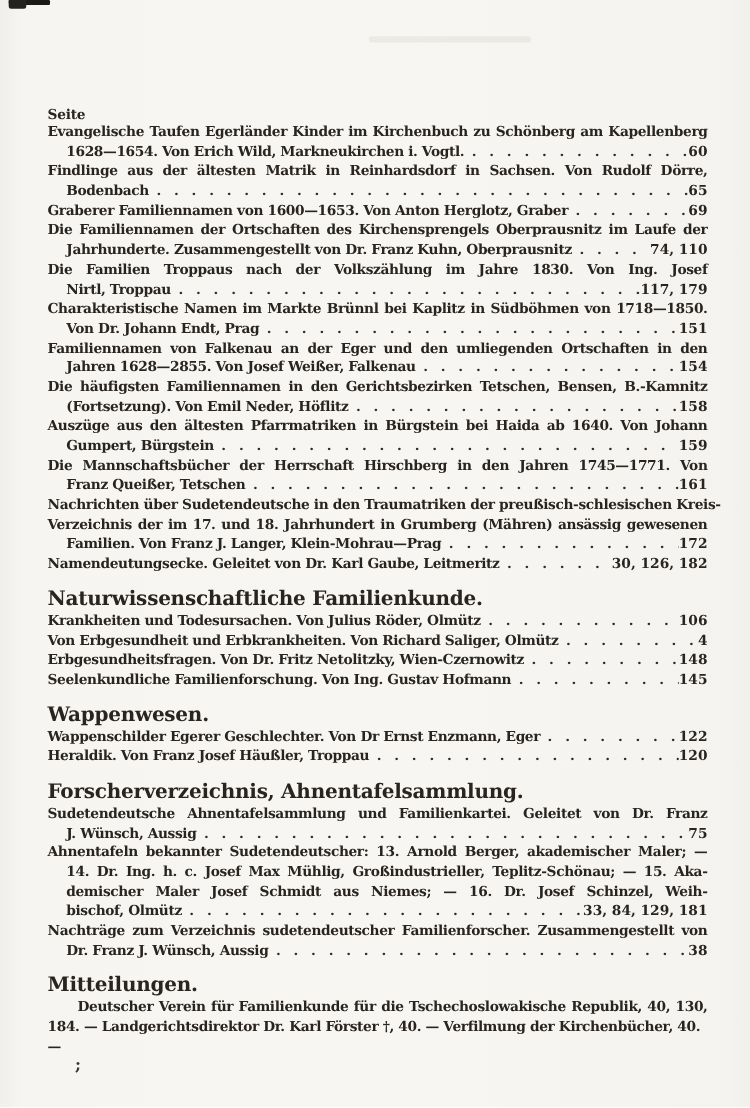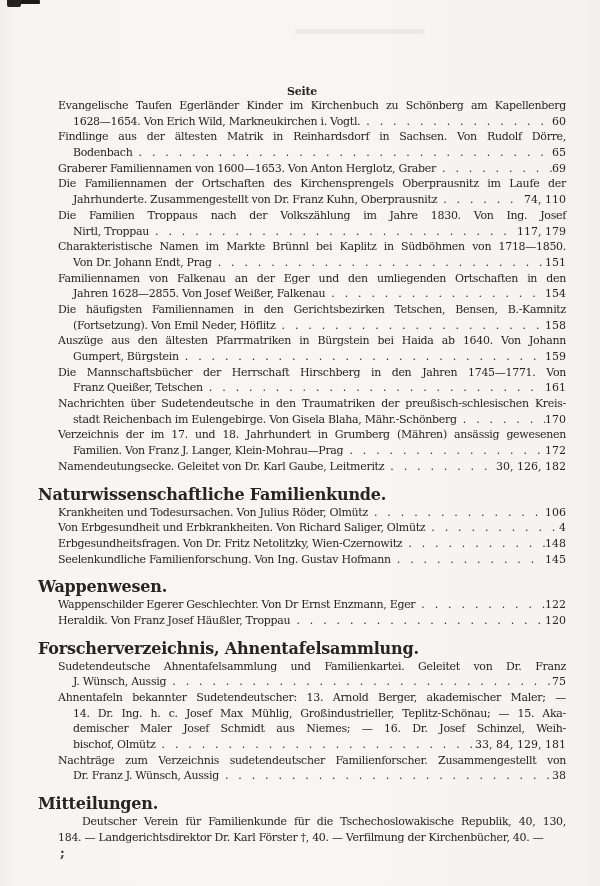--- a/index.html
+++ b/index.html
@@ -14,32 +14,31 @@
   }
   .content {
     position: absolute;
     left: 38px;
     right: 34px;
     top: 85px;
   }
   .seite {
     font-size: 11px;
     font-weight: 700;
-    text-align: center;
+    text-align: left;
     height: 13px;
     line-height: 13px;
     letter-spacing: -0.2px;
   }
   .line {
     height: 15.7px;
     line-height: 15.7px;
     font-size: 11px;
-    font-weight: 400;
+    font-weight: 700;
     letter-spacing: -0.3px;
-    margin-left: 20px;
   }
   .ind1 { padding-left: 15px; text-align: right; }
   .ind2 { padding-left: 24px; }
   .just {
     white-space: nowrap;
     text-align: justify;
     text-align-last: justify;
   }
   .flexline { display: flex; align-items: baseline; }
   .flexline .t { white-space: nowrap; flex: 0 0 auto; }
@@ -159,25 +158,20 @@
             <span class="leader"></span>
             <span class="pg">159</span>
           </div>
           <div class="line ind0 just">Die Mannschaftsbücher der Herrschaft Hirschberg in den Jahren 1745—1771. Von</div>
           <div class="line ind1 flexline">
             <span class="t">Franz Queißer, Tetschen</span>
             <span class="leader"></span>
             <span class="pg">161</span>
           </div>
           <div class="line ind0 just">Nachrichten über Sudetendeutsche in den Traumatriken der preußisch-schlesischen Kreis-</div>
-          <div class="line ind1 flexline">
-            <span class="t">stadt Reichenbach im Eulengebirge. Von Gisela Blaha, Mähr.-Schönberg</span>
-            <span class="leader"></span>
-            <span class="pg">170</span>
-          </div>
           <div class="line ind0 just">Verzeichnis der im 17. und 18. Jahrhundert in Grumberg (Mähren) ansässig gewesenen</div>
           <div class="line ind1 flexline">
             <span class="t">Familien. Von Franz J. Langer, Klein-Mohrau—Prag</span>
             <span class="leader"></span>
             <span class="pg">172</span>
           </div>
           <div class="line ind0 flexline">
             <span class="t">Namendeutungsecke. Geleitet von Dr. Karl Gaube, Leitmeritz</span>
             <span class="leader"></span>
             <span class="pg">30, 126, 182</span>

